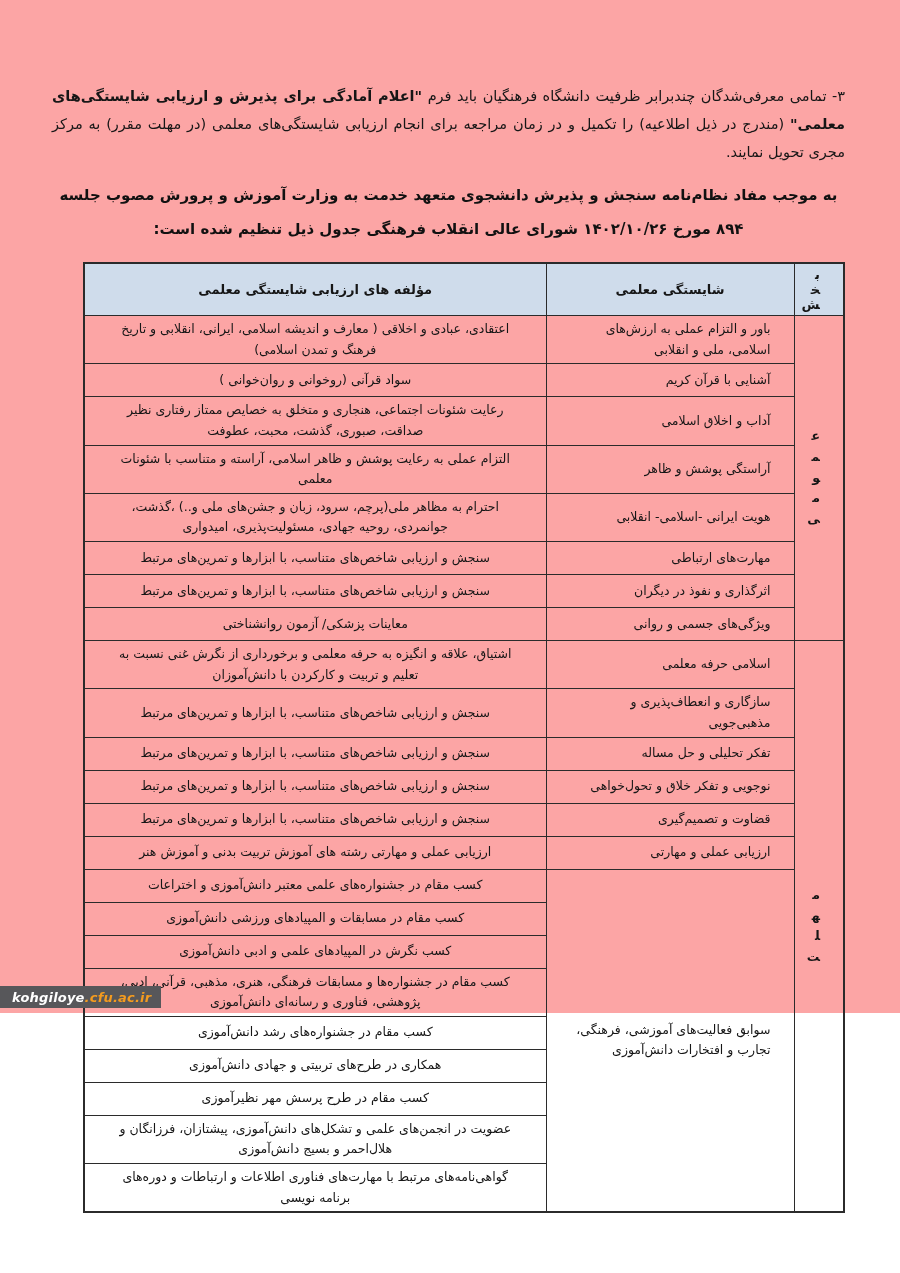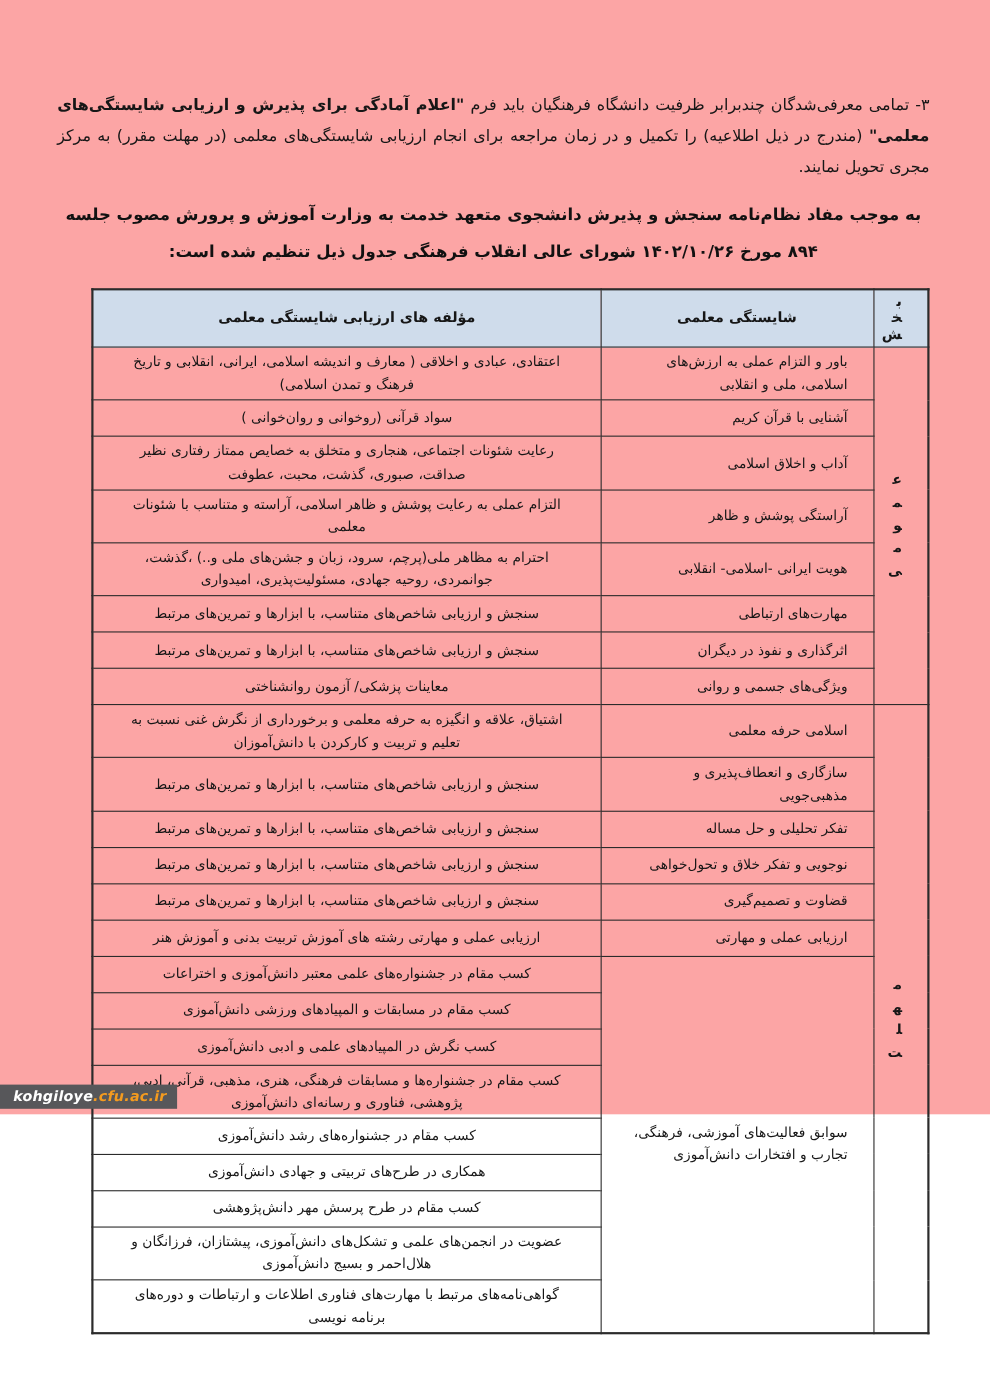--- a/index.html
+++ b/index.html
@@ -182,21 +182,21 @@
           <tr>
             <td class="component-cell">کسب مقام در جشنواره‌ها و مسابقات فرهنگی، هنری، مذهبی، قرآنی، ادبی، پژوهشی، فناوری و رسانه‌ای دانش‌آموزی</td>
           </tr>
           <tr>
             <td class="component-cell">کسب مقام در جشنواره‌های رشد دانش‌آموزی</td>
           </tr>
           <tr>
             <td class="component-cell">همکاری در طرح‌های تربیتی و جهادی دانش‌آموزی</td>
           </tr>
           <tr>
-            <td class="component-cell">کسب مقام در طرح پرسش مهر دانش‌پژوهشی</td>
+            <td class="component-cell">کسب مقام در طرح پرسش مهر نظیر‌آموزی</td>
           </tr>
           <tr>
             <td class="component-cell">عضویت در انجمن‌های علمی و تشکل‌های دانش‌آموزی، پیشتازان، فرزانگان و هلال‌احمر و بسیج دانش‌آموزی</td>
           </tr>
           <tr>
             <td class="component-cell">گواهی‌نامه‌های مرتبط با مهارت‌های فناوری اطلاعات و ارتباطات و دوره‌های برنامه نویسی</td>
           </tr>
         </tbody>
     </table>
   </div>

